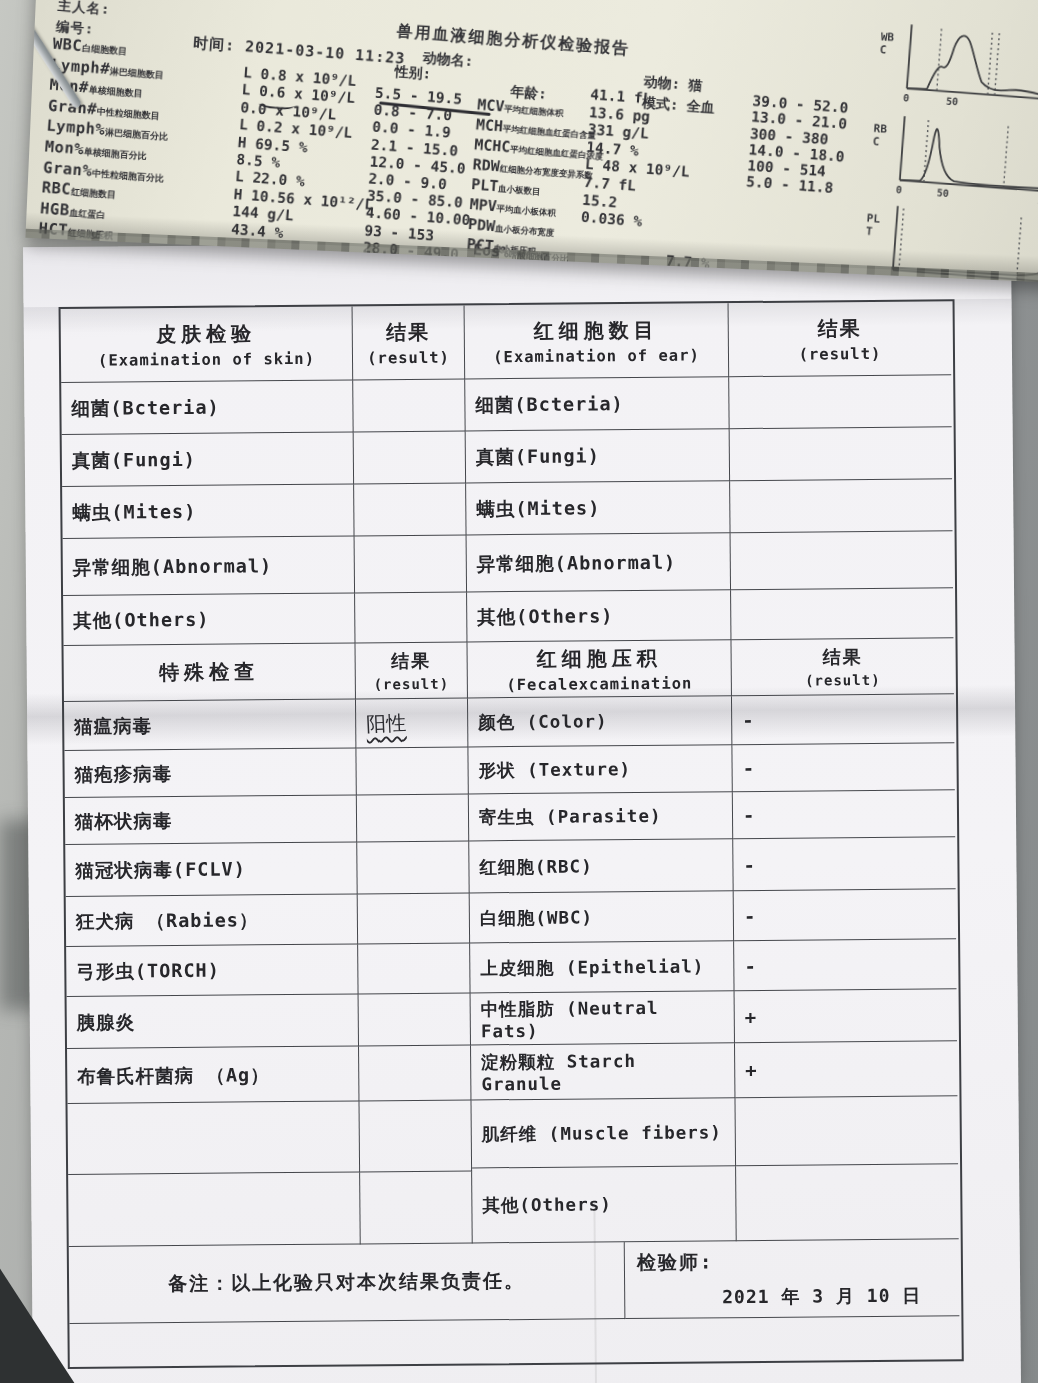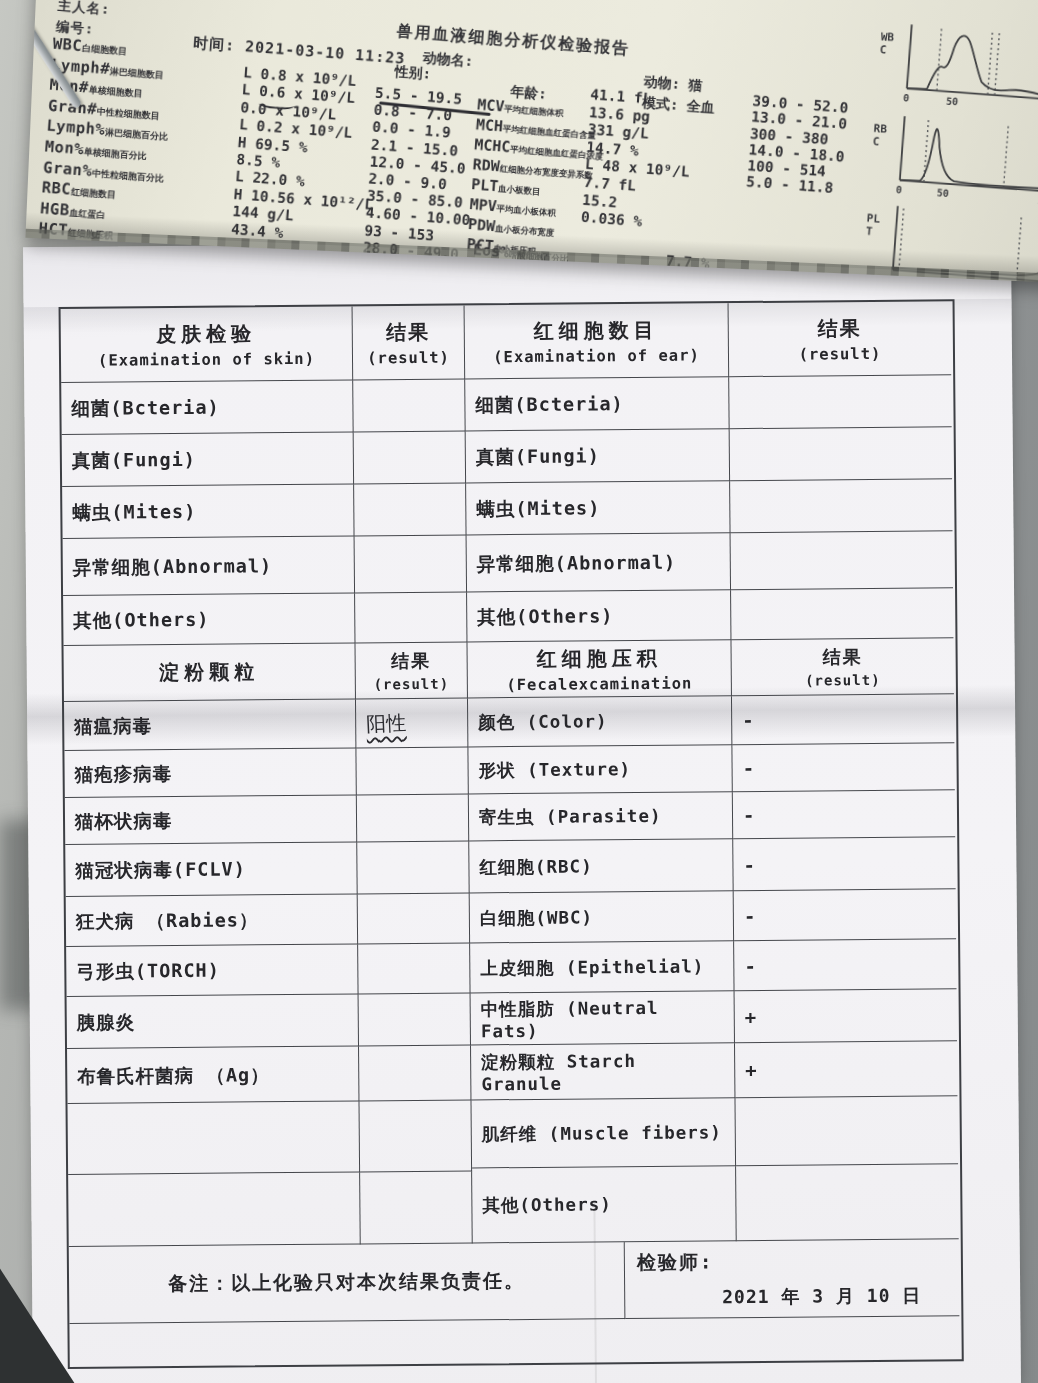--- a/index.html
+++ b/index.html
@@ -152,21 +152,21 @@
 
         <div class="c lab">其他(Others)</div>
         <div class="c res"></div>
         <div class="c lab">其他(Others)</div>
         <div class="c res"></div>
       </div>
 
       <div class="sec2">
         <div class="sec2L">
           <div class="c hc">
-            <div class="h-cn">淀粉颗粒</div>
+            <div class="h-cn">特殊检查</div>
           </div>
           <div class="c hc">
             <div class="h-cn" style="font-size:18px;letter-spacing:2px">结果</div>
             <div class="h-en" style="font-size:14px">(result)</div>
           </div>
 
           <div class="c lab">猫瘟病毒</div>
           <div class="c">
               <span class="handwrite">阳性</span>
             </div>

